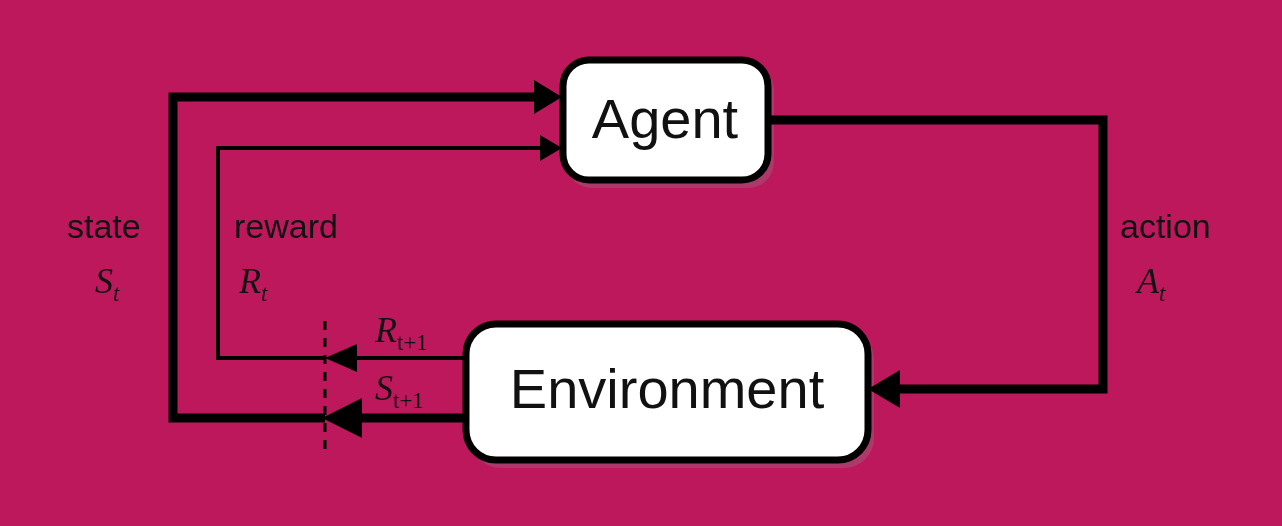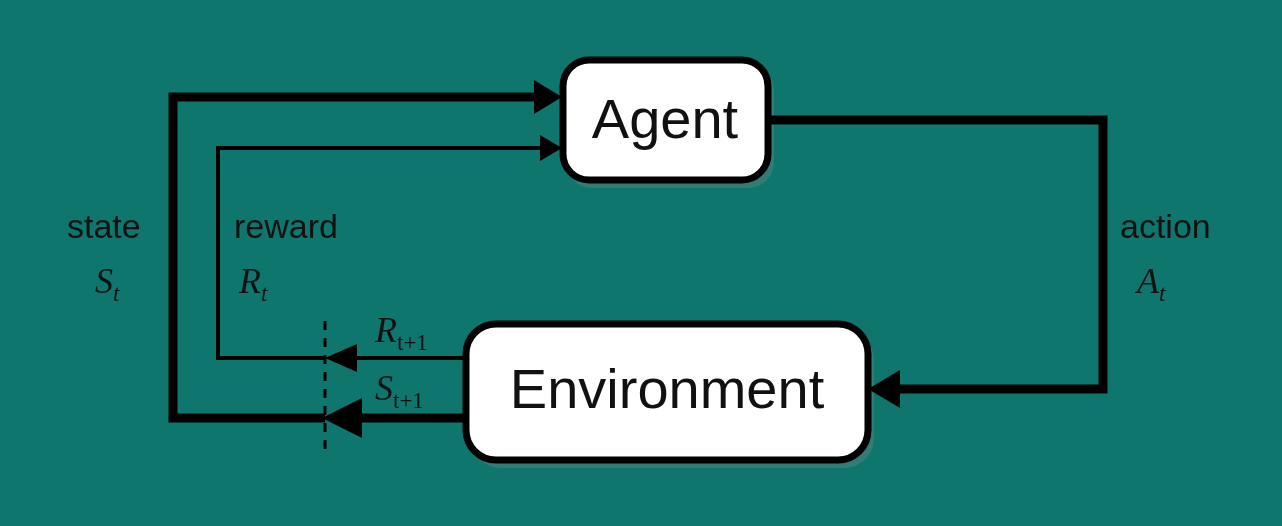--- a/index.html
+++ b/index.html
@@ -4,21 +4,21 @@
 <style>
   html, body {
     margin: 0;
     padding: 0;
     background: #ffffff;
   }
   #canvas {
     position: relative;
     width: 1282px;
     height: 526px;
-    background: #0f766e;
+    background: #be185d;
     overflow: hidden;
     font-family: "Liberation Sans", sans-serif;
   }
   svg.diagram {
     position: absolute;
     left: 0;
     top: 0;
     width: 1282px;
     height: 526px;
   }

